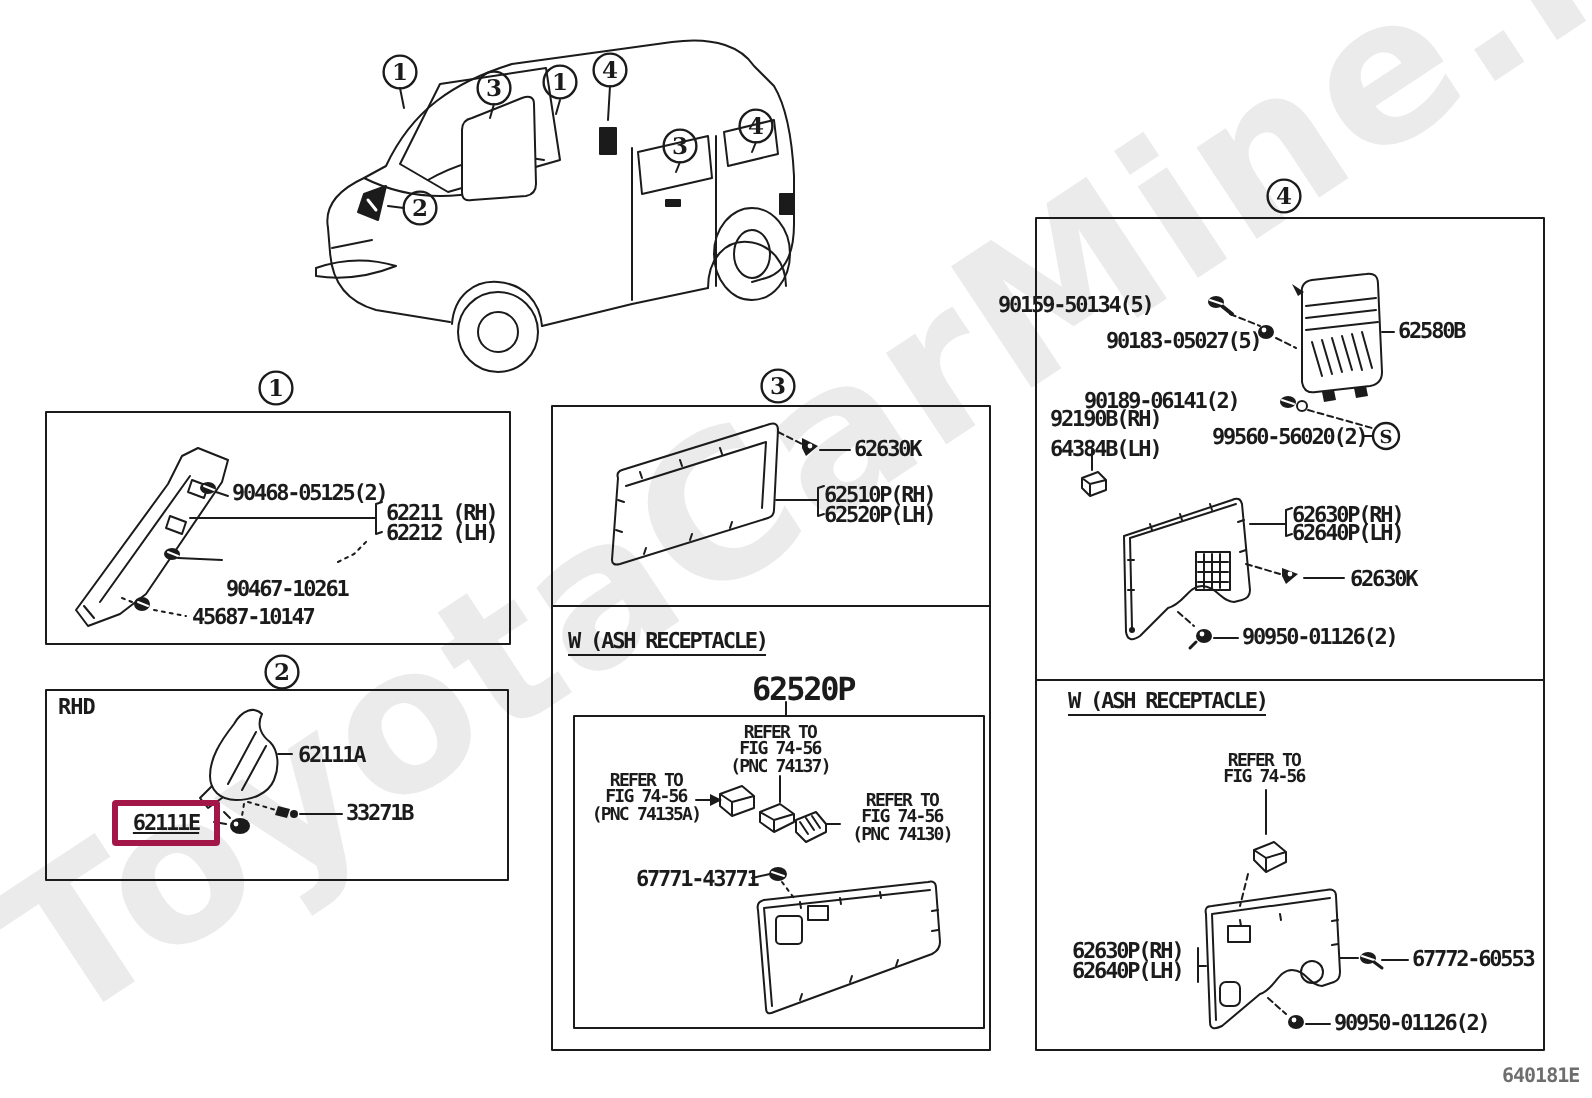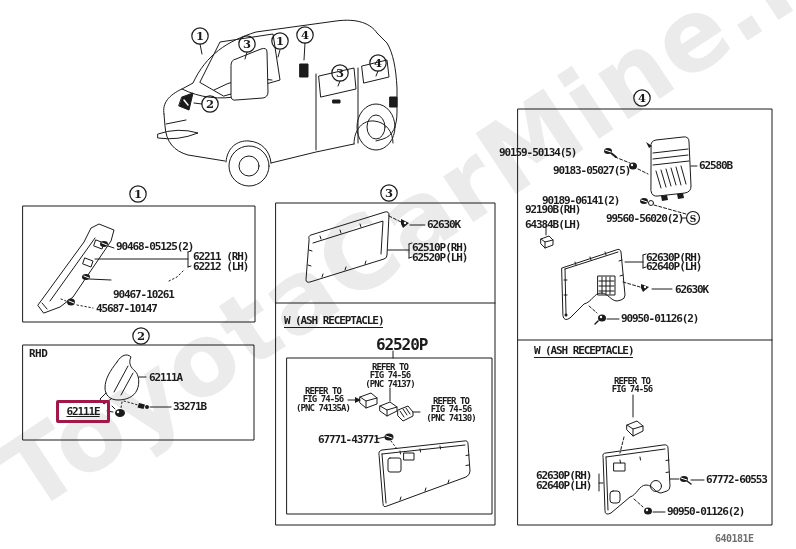--- a/index.html
+++ b/index.html
@@ -14,21 +14,21 @@
   .big{font-size:16px;}
   .hdr{position:absolute;font:700 11px "DejaVu Sans Mono",monospace;letter-spacing:-1.1px;
        color:#1b1b1b;white-space:nowrap;border-bottom:1.5px solid #1b1b1b;padding-bottom:1px;line-height:11px;}
   .note{position:absolute;text-align:center;}
   .note span{display:block;font:700 9px "DejaVu Sans Mono",monospace;letter-spacing:-0.9px;
        line-height:8.3px;color:#1b1b1b;white-space:nowrap;}
   .drv{position:absolute;font:700 11px "DejaVu Sans Mono",monospace;letter-spacing:-0.5px;color:#1b1b1b;line-height:11px;}
   .redbox{position:absolute;left:56px;top:400px;width:48px;height:17px;border:3px solid #a21648;
        border-radius:2px;display:flex;align-items:center;justify-content:center;background:transparent;}
   .redbox span{font:700 11px "DejaVu Sans Mono",monospace;letter-spacing:-1.1px;color:#1b1b1b;line-height:11px;text-decoration:underline;}
-  .code{position:absolute;left:715px;top:534px;font:700 10px "DejaVu Sans Mono",monospace;
+  .code{position:absolute;left:751px;top:534px;font:700 10px "DejaVu Sans Mono",monospace;
        letter-spacing:-0.5px;color:#6e6e6e;line-height:10px;}
 </style>
 </head>
 <body>
 
 <div class="canvas">
 
   <div class="wm">ToyotaCarMine.ru</div>
 
   <svg width="796" height="549" viewBox="0 0 796 549" fill="none" stroke="#1b1b1b" stroke-width="1" stroke-linecap="round" stroke-linejoin="round">

